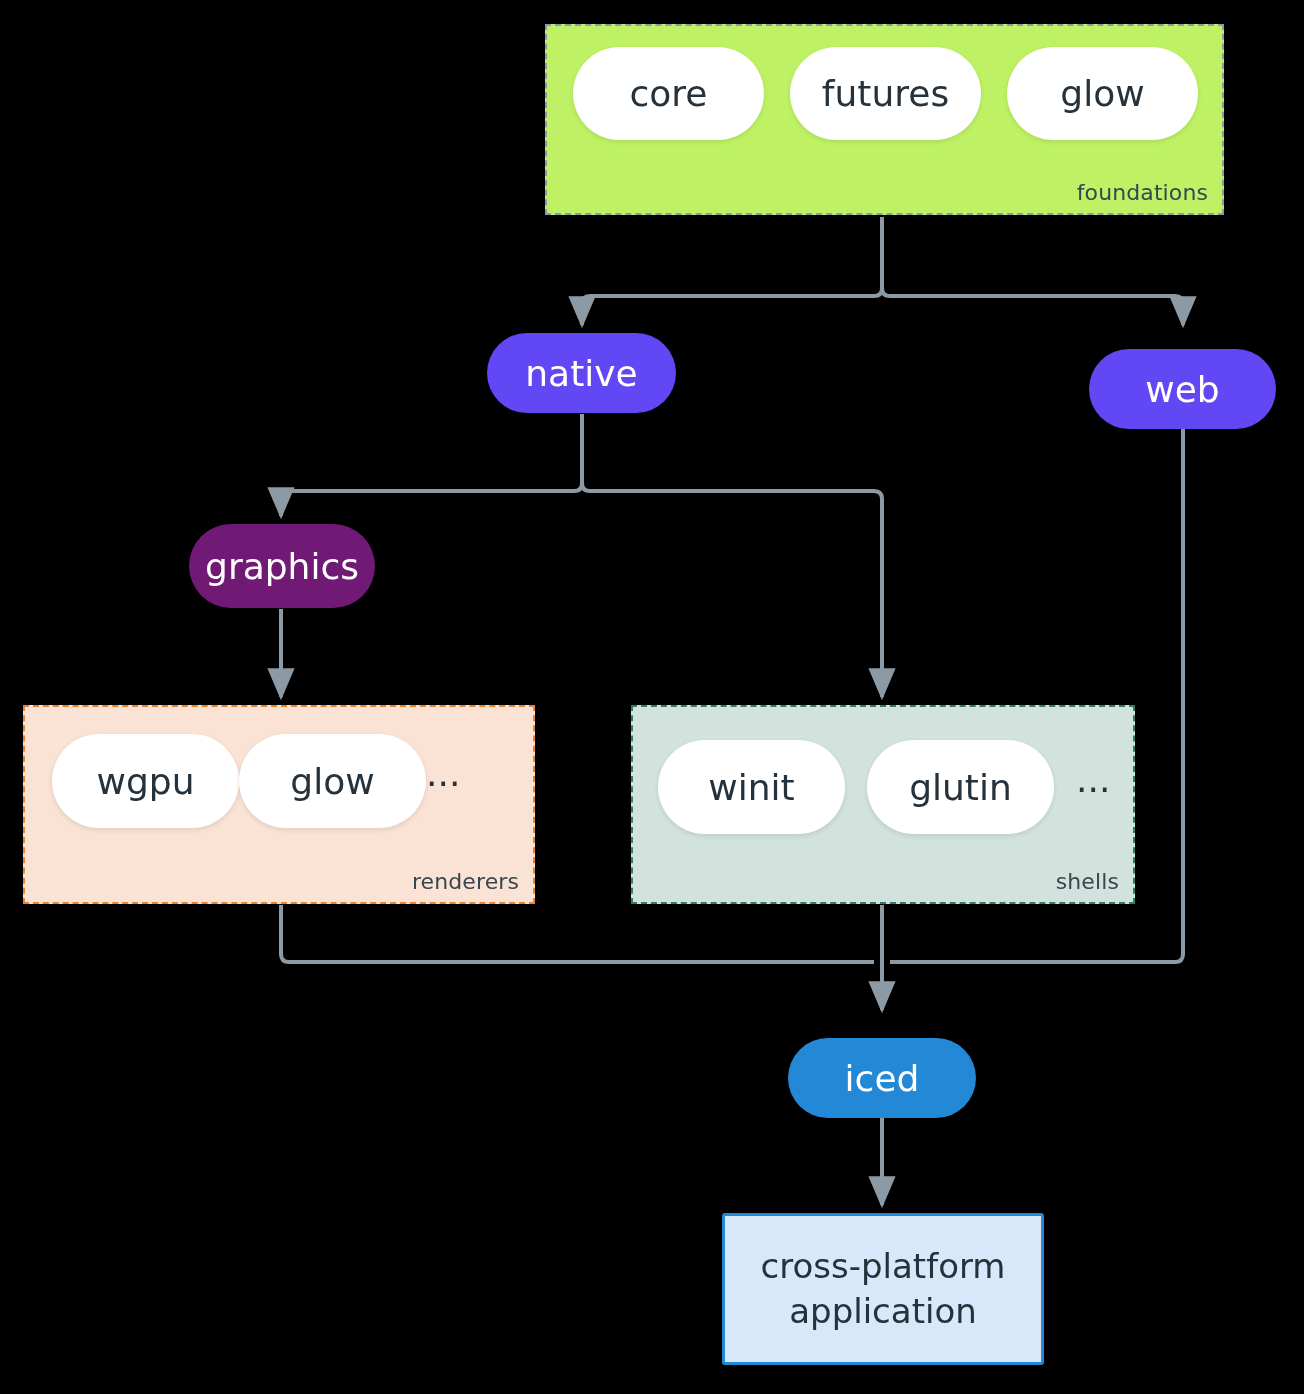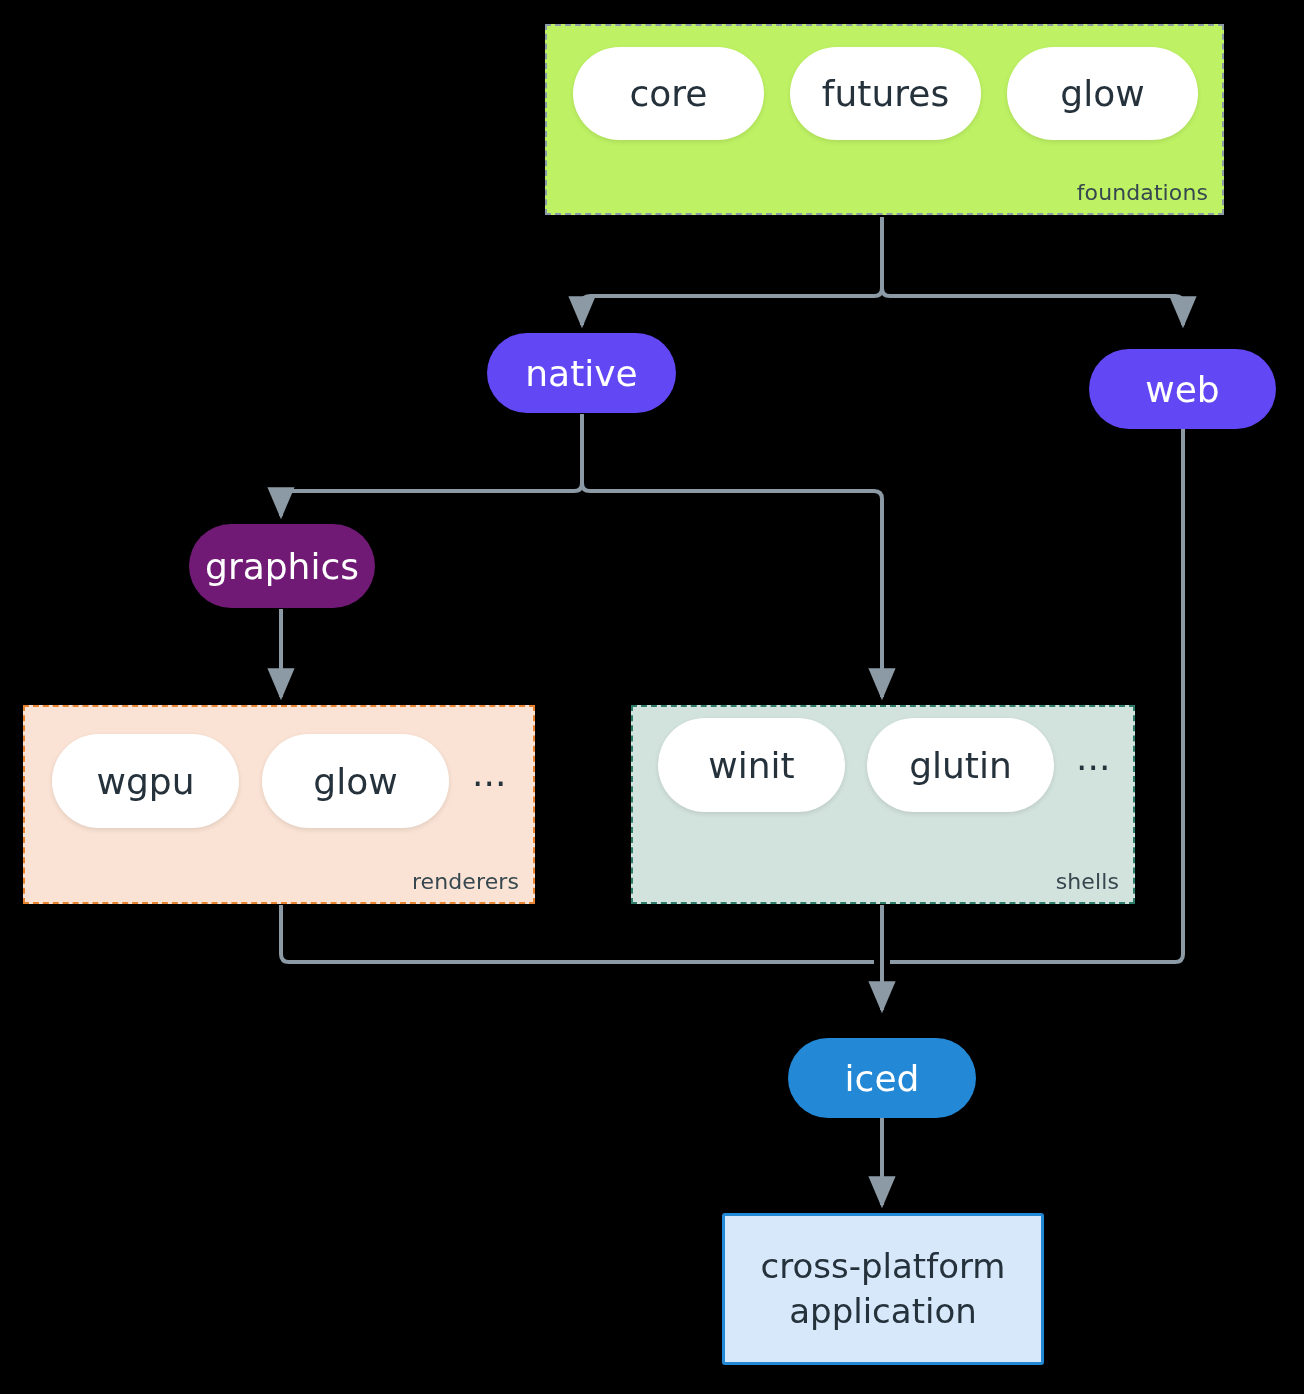--- a/index.html
+++ b/index.html
@@ -68,34 +68,33 @@
     left: 23px;
     top: 705px;
     width: 512px;
     height: 199px;
     background: #fae3d4;
     border: 2px dashed #e8832f;
   }
   #group-renderers .group-items {
     top: 27px;
     padding-left: 27px;
-    gap: 23px;
   }
 
   
   #group-shells {
     left: 631px;
     top: 705px;
     width: 504px;
     height: 199px;
     background: #d2e2dc;
     border: 2px dashed #2e7d6b;
   }
   #group-shells .group-items {
-    top: 11px;
+    top: 33px;
     padding-left: 25px;
     gap: 22px;
   }
 
   
   .chip {
     background: #ffffff;
     border-radius: 999px;
     color: #25323c;
     display: flex;

